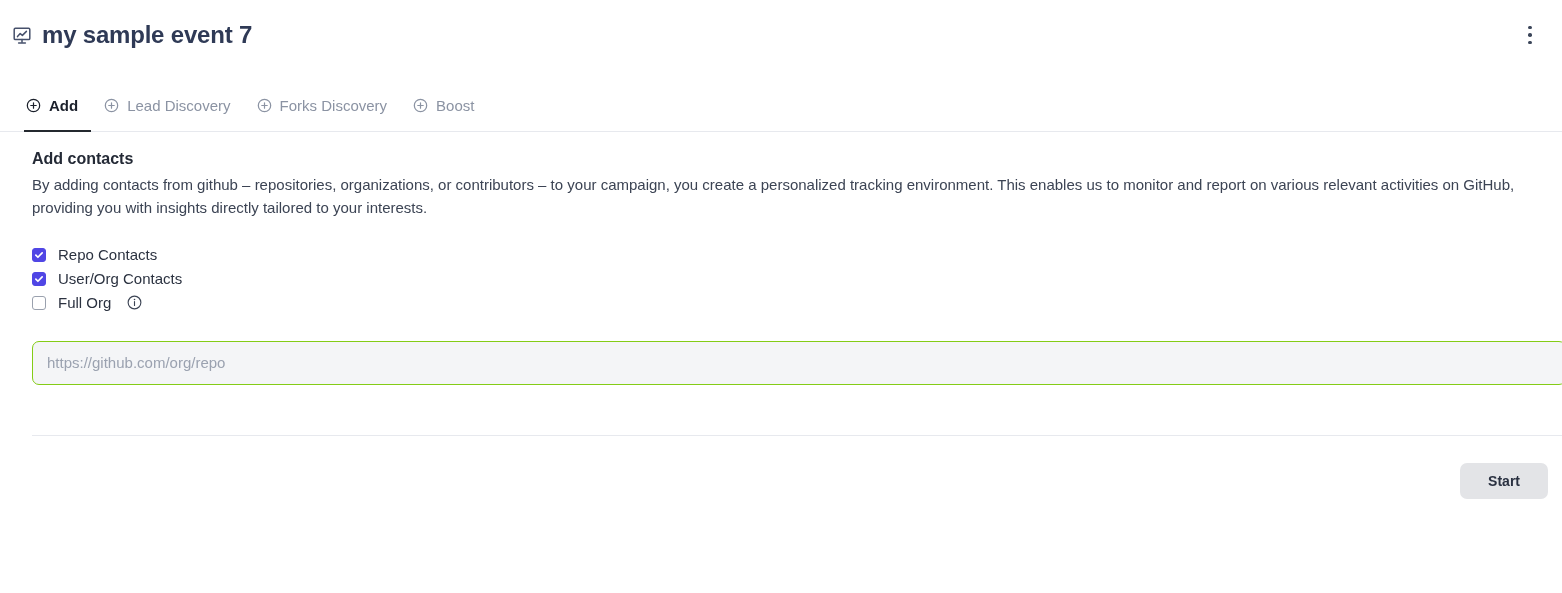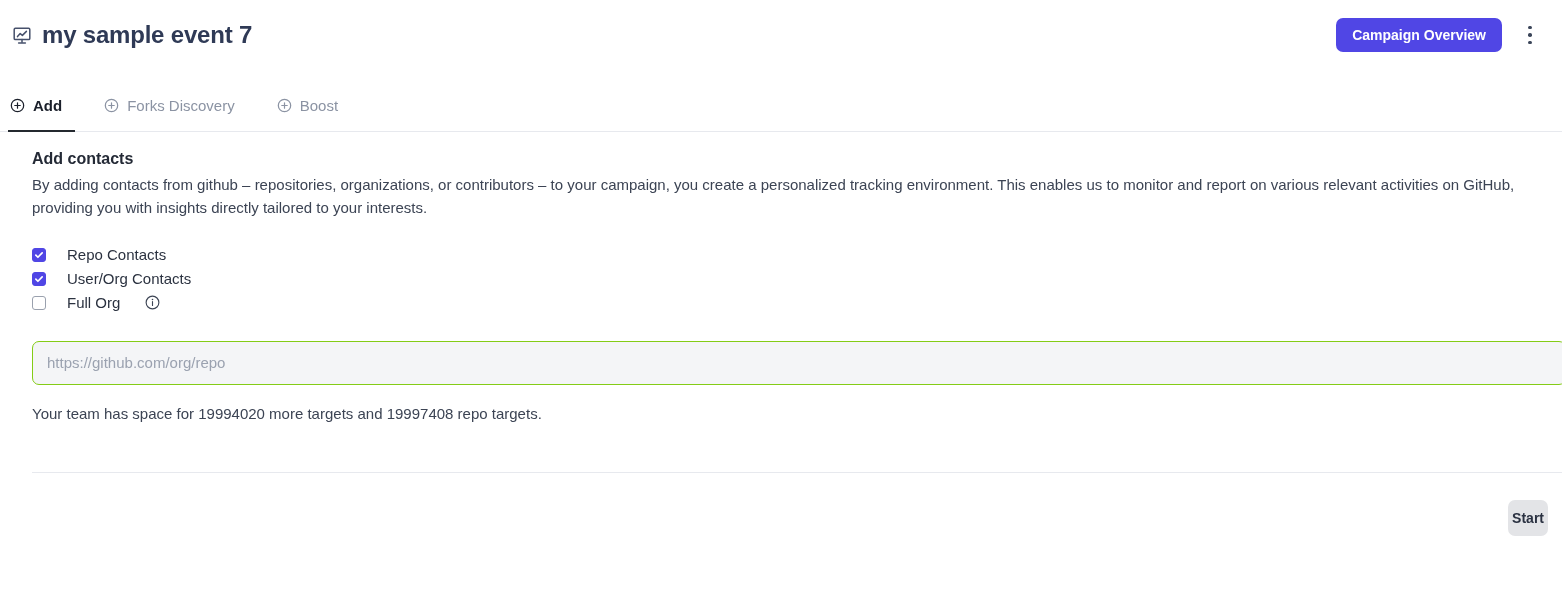--- a/index.html
+++ b/index.html
@@ -80,22 +80,22 @@
     height: 3.5px;
     border-radius: 50%;
     background: #3b4559;
     display: block;
   }
 
   
   .tabs {
     display: flex;
     align-items: flex-end;
-    gap: 16px;
-    padding: 0 8px;
+    gap: 0;
+    padding: 0 24px;
     border-bottom: 1px solid #e7e9ee;
     height: 62px;
   }
   .tab {
     display: flex;
     align-items: center;
     gap: 8px;
     padding: 0 13px 13px 13px;
     font-size: 15px;
     color: #8b93a3;
@@ -146,21 +146,21 @@
     margin: 0;
     max-width: 1535px;
   }
 
   .checkbox-list {
     margin-top: 23px;
   }
   .checkbox-row {
     display: flex;
     align-items: center;
-    gap: 21px;
+    gap: 12px;
     height: 24px;
   }
   .cb {
     width: 14px;
     height: 14px;
     border-radius: 3px;
     flex: 0 0 auto;
     display: flex;
     align-items: center;
     justify-content: center;
@@ -226,60 +226,66 @@
     margin-top: 27px;
   }
   .btn-start {
     background: #e3e4e7;
     color: #2a3141;
     border: none;
     border-radius: 7px;
     font-family: "Liberation Sans", sans-serif;
     font-size: 14px;
     font-weight: bold;
-    padding: 11px 4px;
+    padding: 11px 28px;
     line-height: 1;
     cursor: pointer;
   }
 </style>
 </head>
 <body>
 
 <div class="header">
   <div class="title-group">
     <svg class="board-icon" viewBox="0 0 20 20" fill="none" stroke="currentColor" stroke-width="1.5">
       <rect x="2.2" y="2.2" width="15.6" height="11.4" rx="1.2"></rect>
       <path d="M5.5 10.6 L8.2 7.6 L10.4 9.4 L14.4 5.4" stroke-linecap="round" stroke-linejoin="round"></path>
       <path d="M10 13.6 L10 16.2" stroke-linecap="round"></path>
       <path d="M6.6 16.9 L13.4 16.9" stroke-linecap="round"></path>
     </svg>
     <div class="page-title">my sample event 7</div>
   </div>
 
   <div class="header-actions">
-    <button class="btn-primary">Campaign Overview</button>
     <div class="kebab">
       <span></span>
       <span></span>
       <span></span>
     </div>
   </div>
 </div>
 
 <div class="tabs">
 
   <button class="tab active">
     <svg class="tab-ico" viewBox="0 0 16 16" fill="none" stroke="currentColor" stroke-width="1.3">
       <circle cx="8" cy="8" r="6.6"></circle>
       <path d="M8 5.1 V10.9 M5.1 8 H10.9" stroke-linecap="round"></path>
     </svg>
     <span>Add</span>
   </button>
 
 
+  <button class="tab">
+    <svg class="tab-ico" viewBox="0 0 16 16" fill="none" stroke="currentColor" stroke-width="1.3">
+      <circle cx="8" cy="8" r="6.6"></circle>
+      <path d="M8 5.1 V10.9 M5.1 8 H10.9" stroke-linecap="round"></path>
+    </svg>
+    <span>Lead Discovery</span>
+  </button>
 
   <button class="tab">
     <svg class="tab-ico" viewBox="0 0 16 16" fill="none" stroke="currentColor" stroke-width="1.3">
       <circle cx="8" cy="8" r="6.6"></circle>
       <path d="M8 5.1 V10.9 M5.1 8 H10.9" stroke-linecap="round"></path>
     </svg>
     <span>Forks Discovery</span>
   </button>
 
   <button class="tab">
@@ -324,21 +330,20 @@
         <circle cx="8" cy="8" r="6.8"></circle>
         <path d="M8 7.1 V11.2" stroke-linecap="round"></path>
         <circle cx="8" cy="4.8" r="0.85" fill="currentColor" stroke="none"></circle>
       </svg>
     </div>
 
   </div>
 
   <textarea class="url-input" rows="1" placeholder="https://github.com/org/repo" style=""></textarea>
 
-  <div class="quota-note">Your team has space for 19994020 more targets and 19997408 repo targets.</div>
 
   <div class="divider"></div>
 
 </div>
 
 <div class="footer-bar">
   <button class="btn-start">Start</button>
 </div>
 
 </body></html>

